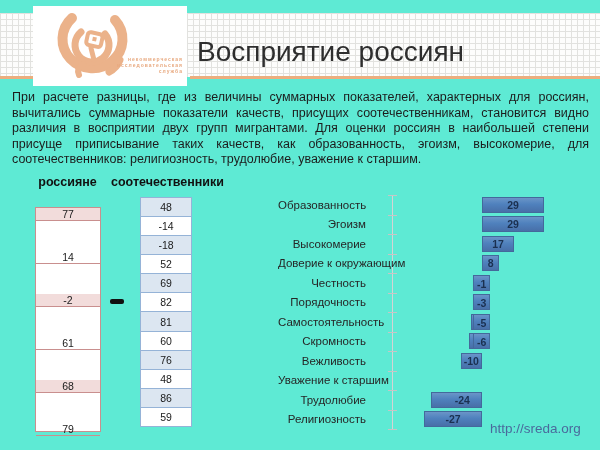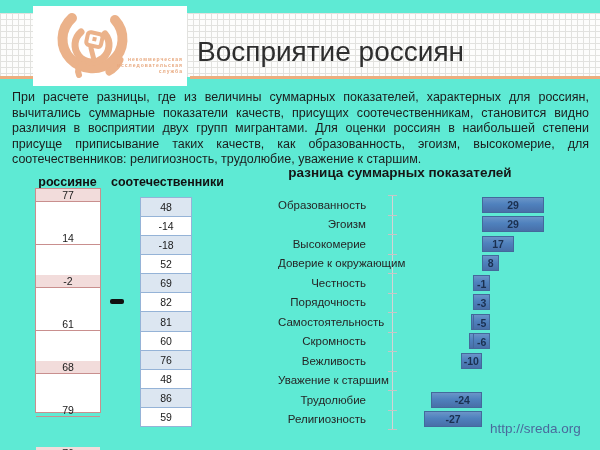--- a/index.html
+++ b/index.html
@@ -38,21 +38,21 @@
     font-size:12.5px;line-height:15.6px;text-align:justify;color:#1c1c1c;
   }
   
   .col-label{
     position:absolute;top:175px;font-size:12.5px;font-weight:bold;
     text-align:center;color:#111;
   }
   .col-label.l{left:20px;width:95px;}
   .col-label.r{left:105px;width:125px;}
   .numtable{position:absolute;display:flex;flex-direction:column;background:#fff;}
-  .numtable.pink{left:35px;top:188px;width:64px;height:223px;border:1px solid #c98f8e;gap:30px;}
+  .numtable.pink{left:35px;top:207px;width:64px;height:223px;border:1px solid #c98f8e;gap:30px;}
   .numtable.blue{left:140px;top:197px;width:50px;height:228px;border:1px solid #95b3d7;}
   .numtable .cell{
     flex:1;display:flex;align-items:center;justify-content:center;
     font-size:10.5px;color:#1a1a1a;
   }
   .numtable.pink .cell{border-bottom:1px solid #c98f8e;}
   .numtable.blue .cell{border-bottom:1px solid #95b3d7;}
   .numtable .cell:last-child{border-bottom:none;}
   .numtable.pink .cell.filled{background:#f2dcdb;}
   .numtable.blue .cell.filled{background:#dce6f1;}
@@ -155,21 +155,20 @@
       <div class="cell filled">69</div>
       <div class="cell">82</div>
       <div class="cell filled">81</div>
       <div class="cell">60</div>
       <div class="cell filled">76</div>
       <div class="cell">48</div>
       <div class="cell filled">86</div>
       <div class="cell">59</div>
     </div>
 
-  <div class="chart-title">разница суммарных показателей</div>
   <div class="axisline" id="axis-ticks"></div>
   <div class="chart-rows" id="chart-rows">
       <div class="chart-row">
         <div class="cat">Образованность</div>
         <div class="zone">
           <div class="bar" style="width: 62.06px; left: 114px;">
             <span class="bar-label">29</span>
           </div>
         </div>
       </div>

